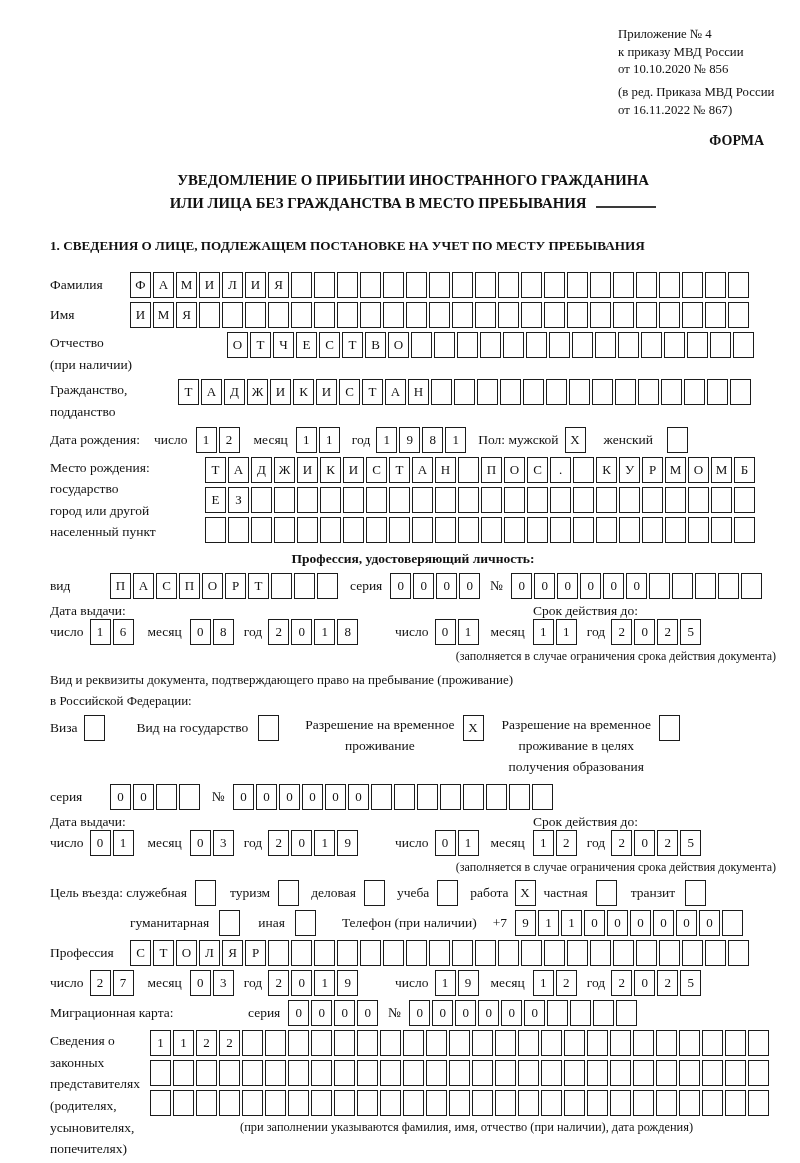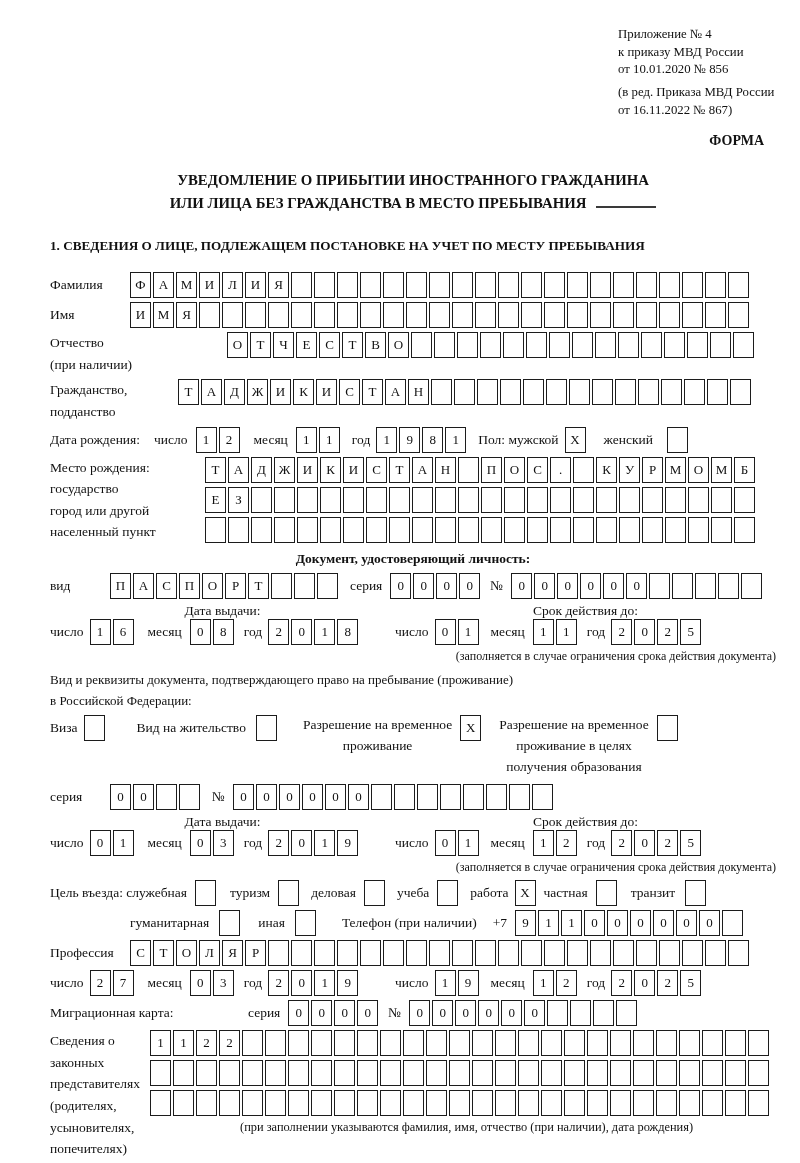--- a/index.html
+++ b/index.html
@@ -34,21 +34,21 @@
 
   .boxes{display:flex;flex:0 0 auto;}
   .cell{width:19px;height:24px;border:1.5px solid #1c1c1c;margin-right:2px;
         display:flex;align-items:center;justify-content:center;
         font-size:13px;background:#fff;flex:0 0 auto;}
   .bcol .boxes{margin-bottom:4px;}
 
   .doc-hdr{text-align:center;font-weight:bold;font-size:13.5px;margin:2px 0 6px 0;}
 
   .dp-labels{display:flex;font-size:13.5px;margin-top:4px;}
-  .dp-left{width:345px;text-align:center;}
+  .dp-left{width:345px;}
   .dp-right{flex:1;text-align:center;}
   .dategrp{display:flex;align-items:center;flex:0 0 auto;}
   .dg-left{width:345px;}
   .cap{font-size:12px;text-align:right;margin:1px 0 5px 0;}
 
   .plain{font-size:13px;line-height:1.65;}
 
   .ckrow{display:flex;align-items:flex-start;margin:4px 0 6px 0;}
   .ckpair{display:flex;align-items:center;flex:0 0 auto;}
   .ckblock{display:flex;align-items:flex-start;flex:0 0 auto;}
@@ -58,21 +58,21 @@
   .reps-cap{font-size:12.4px;margin:2px 0 0 90px;}
 </style>
 </head>
 <body>
 
 <div class="page">
 
   <div class="hdr">
     <div>Приложение № 4</div>
     <div>к приказу МВД России</div>
-    <div>от 10.01.2020 № 856</div>
+    <div>от 10.10.2020 № 856</div>
     <div class="gap"></div>
     <div>(в ред. Приказа МВД России</div>
     <div>от 16.11.2022 № 867)</div>
   </div>
 
   <div class="forma">ФОРМА</div>
 
   <div class="title">
     <div>УВЕДОМЛЕНИЕ О ПРИБЫТИИ ИНОСТРАННОГО ГРАЖДАНИНА</div>
     <div>
@@ -327,21 +327,21 @@
             <span class="cell"></span>
             <span class="cell"></span>
             <span class="cell"></span>
             <span class="cell"></span>
             <span class="cell"></span>
             <span class="cell"></span>
           </div>
       </div>
     </div>
 
-    <div class="doc-hdr">Документ, удостоверяющий личность:</div>
+    <div class="doc-hdr">Профессия, удостоверяющий личность:</div>
 
     <div class="frow">
       <span class="flabel w60">вид</span>
       <span class="boxes">
           <span class="cell">П</span>
           <span class="cell">А</span>
           <span class="cell">С</span>
           <span class="cell">П</span>
           <span class="cell">О</span>
           <span class="cell">Р</span>
@@ -423,21 +423,21 @@
     <div class="plain">в Российской Федерации:</div>
 
     <div class="ckrow">
       <div class="ckpair">
         <span>Виза</span>
         <span class="boxes ml6">
             <span class="cell"></span>
           </span>
       </div>
       <div class="ckpair ml30">
-        <span>Вид на жительство</span>
+        <span>Вид на государство</span>
         <span class="boxes ml10">
             <span class="cell"></span>
           </span>
       </div>
       <div class="ckblock ml24">
         <div class="txt">
           <div>Разрешение на временное</div>
           <div>проживание</div>
         </div>
         <span class="boxes">

